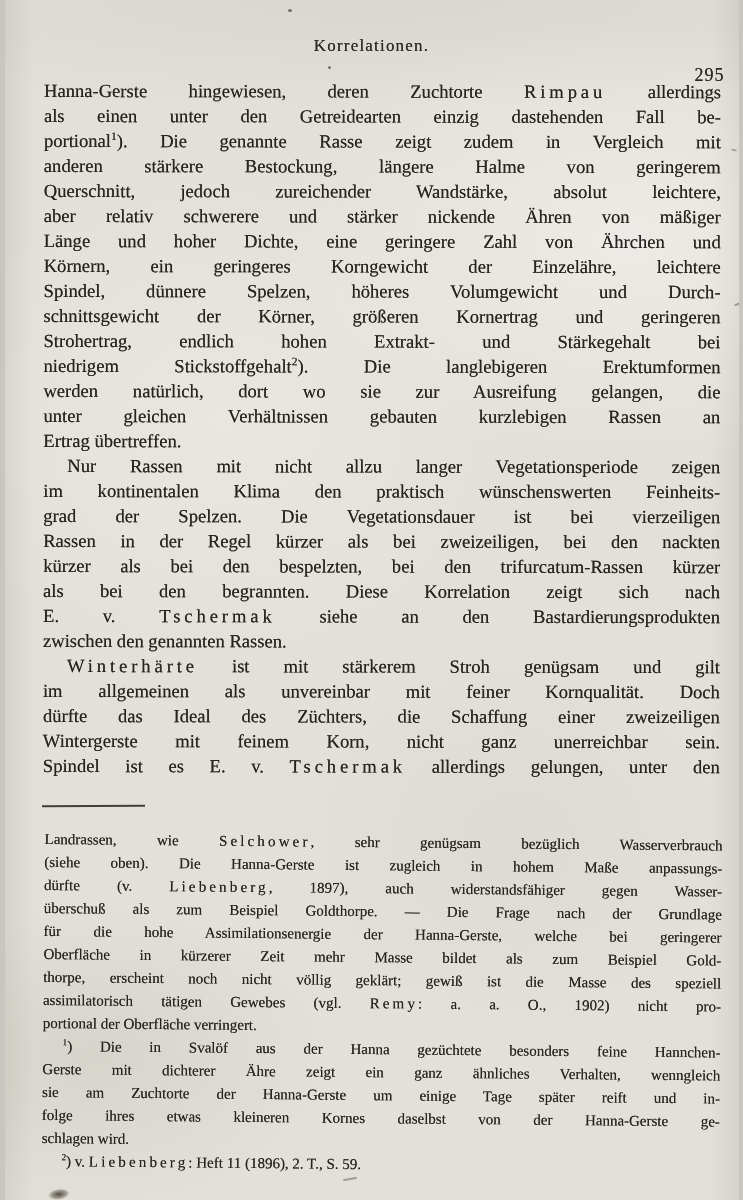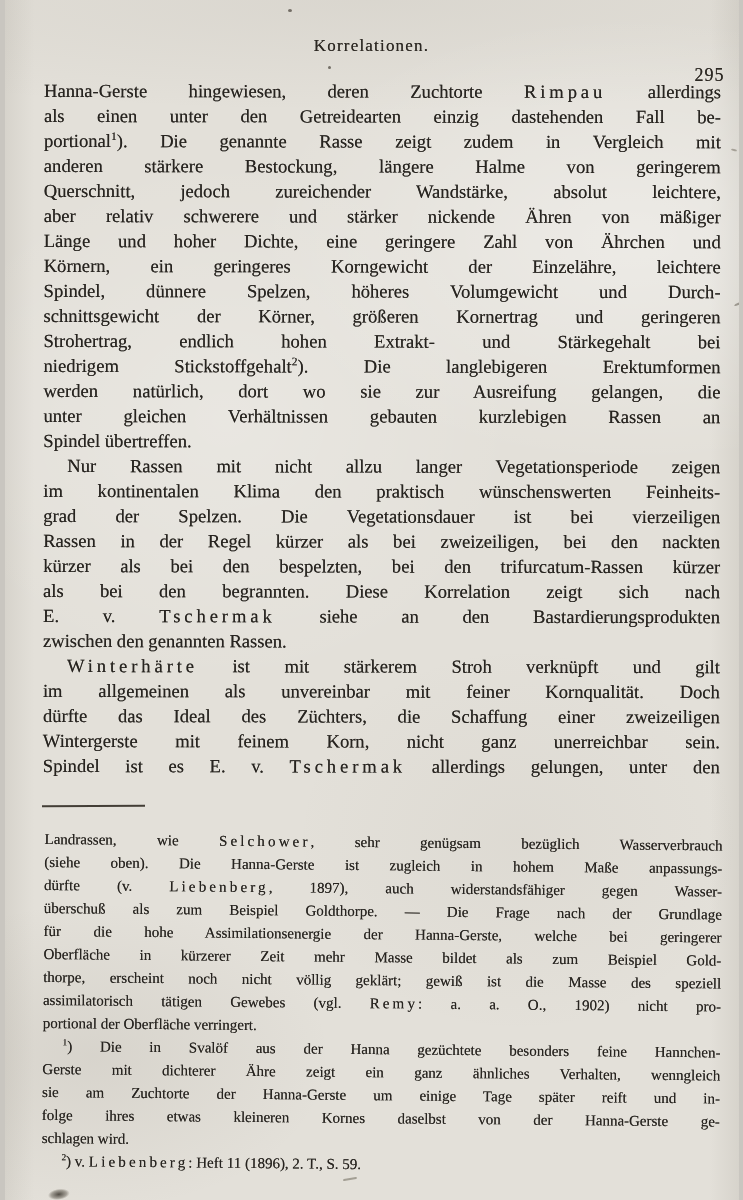--- a/index.html
+++ b/index.html
@@ -85,30 +85,30 @@
       <div class="tline"><span>Querschnitt, jedoch zureichender Wandstärke, absolut leichtere,</span></div>
       <div class="tline"><span>aber relativ schwerere und stärker nickende Ähren von mäßiger</span></div>
       <div class="tline"><span>Länge und hoher Dichte, eine geringere Zahl von Ährchen und</span></div>
       <div class="tline"><span>Körnern, ein geringeres Korngewicht der Einzelähre, leichtere</span></div>
       <div class="tline"><span>Spindel, dünnere Spelzen, höheres Volumgewicht und Durch-</span></div>
       <div class="tline"><span>schnittsgewicht der Körner, größeren Kornertrag und geringeren</span></div>
       <div class="tline"><span>Strohertrag, endlich hohen Extrakt- und Stärkegehalt bei</span></div>
       <div class="tline"><span>niedrigem Stickstoffgehalt</span><sup>2</sup><span>). Die langlebigeren Erektumformen</span></div>
       <div class="tline"><span>werden natürlich, dort wo sie zur Ausreifung gelangen, die</span></div>
       <div class="tline"><span>unter gleichen Verhältnissen gebauten kurzlebigen Rassen an</span></div>
-      <div class="tline end"><span>Spindel übertreffen.</span></div>
+      <div class="tline end"><span>Ertrag übertreffen.</span></div>
       <div class="tline ind"><span>Nur Rassen mit nicht allzu langer Vegetationsperiode zeigen</span></div>
       <div class="tline"><span>im kontinentalen Klima den praktisch wünschenswerten Feinheits-</span></div>
       <div class="tline"><span>grad der Spelzen. Die Vegetationsdauer ist bei vierzeiligen</span></div>
       <div class="tline"><span>Rassen in der Regel kürzer als bei zweizeiligen, bei den nackten</span></div>
       <div class="tline"><span>kürzer als bei den bespelzten, bei den trifurcatum-Rassen kürzer</span></div>
       <div class="tline"><span>als bei den begrannten. Diese Korrelation zeigt sich nach</span></div>
       <div class="tline"><span>E. v. </span><span class="sp">Tschermak</span><span> siehe an den Bastardierungsprodukten</span></div>
       <div class="tline end"><span>zwischen den genannten Rassen.</span></div>
-      <div class="tline ind"><span class="sp">Winterhärte</span><span> ist mit stärkerem Stroh verknüpft und gilt</span></div>
+      <div class="tline ind"><span class="sp">Winterhärte</span><span> ist mit stärkerem Stroh genügsam und gilt</span></div>
       <div class="tline"><span>im allgemeinen als unvereinbar mit feiner Kornqualität. Doch</span></div>
       <div class="tline"><span>dürfte das Ideal des Züchters, die Schaffung einer zweizeiligen</span></div>
       <div class="tline"><span>Wintergerste mit feinem Korn, nicht ganz unerreichbar sein.</span></div>
       <div class="tline"><span>Spindel ist es E. v. </span><span class="sp">Tschermak</span><span> allerdings gelungen, unter den</span></div>
     </div>
 
   <div class="fn-rule"></div>
 
   <div class="fn-block inktext">
       <div class="tline"><span>Landrassen, wie </span><span class="sp">Selchower</span><span>, sehr genügsam bezüglich Wasserverbrauch</span></div>

